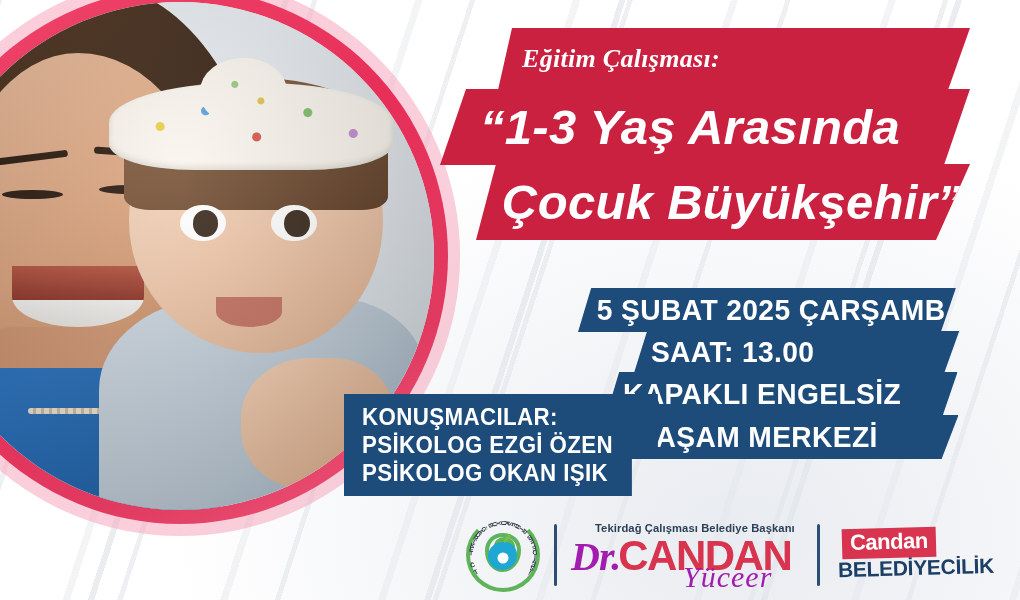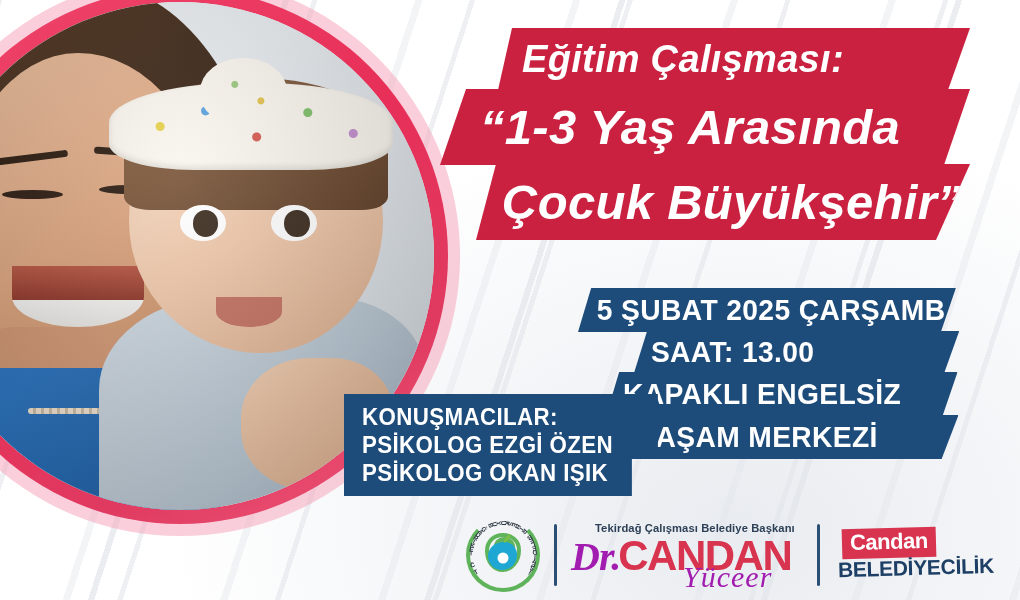--- a/index.html
+++ b/index.html
@@ -167,22 +167,23 @@
     background:#c9213f;
     color:#ffffff;
     font-style:italic;
     font-weight:bold;
     letter-spacing:.3px;
     display:flex;align-items:center;
     white-space:nowrap;
   }
   .tb1{
     margin-left:58px;height:62px;padding:0 26px 0 24px;
-    font-size:38px;
+    font-size:26px;
     clip-path:polygon(14px 0,100% 0,calc(100% - 22px) 100%,0 100%);
+    font-family:Liberation Serif, serif;
   }
   .tb2{
     margin-left:0px;margin-top:-1px;height:76px;padding:0 26px 0 40px;
     font-size:49px;
     clip-path:polygon(26px 0,100% 0,calc(100% - 26px) 100%,0 100%);
   }
   .tb3{
     margin-left:36px;margin-top:-1px;height:76px;padding:0 30px 0 26px;
     font-size:49px;
     clip-path:polygon(20px 0,100% 0,calc(100% - 34px) 100%,0 100%);

